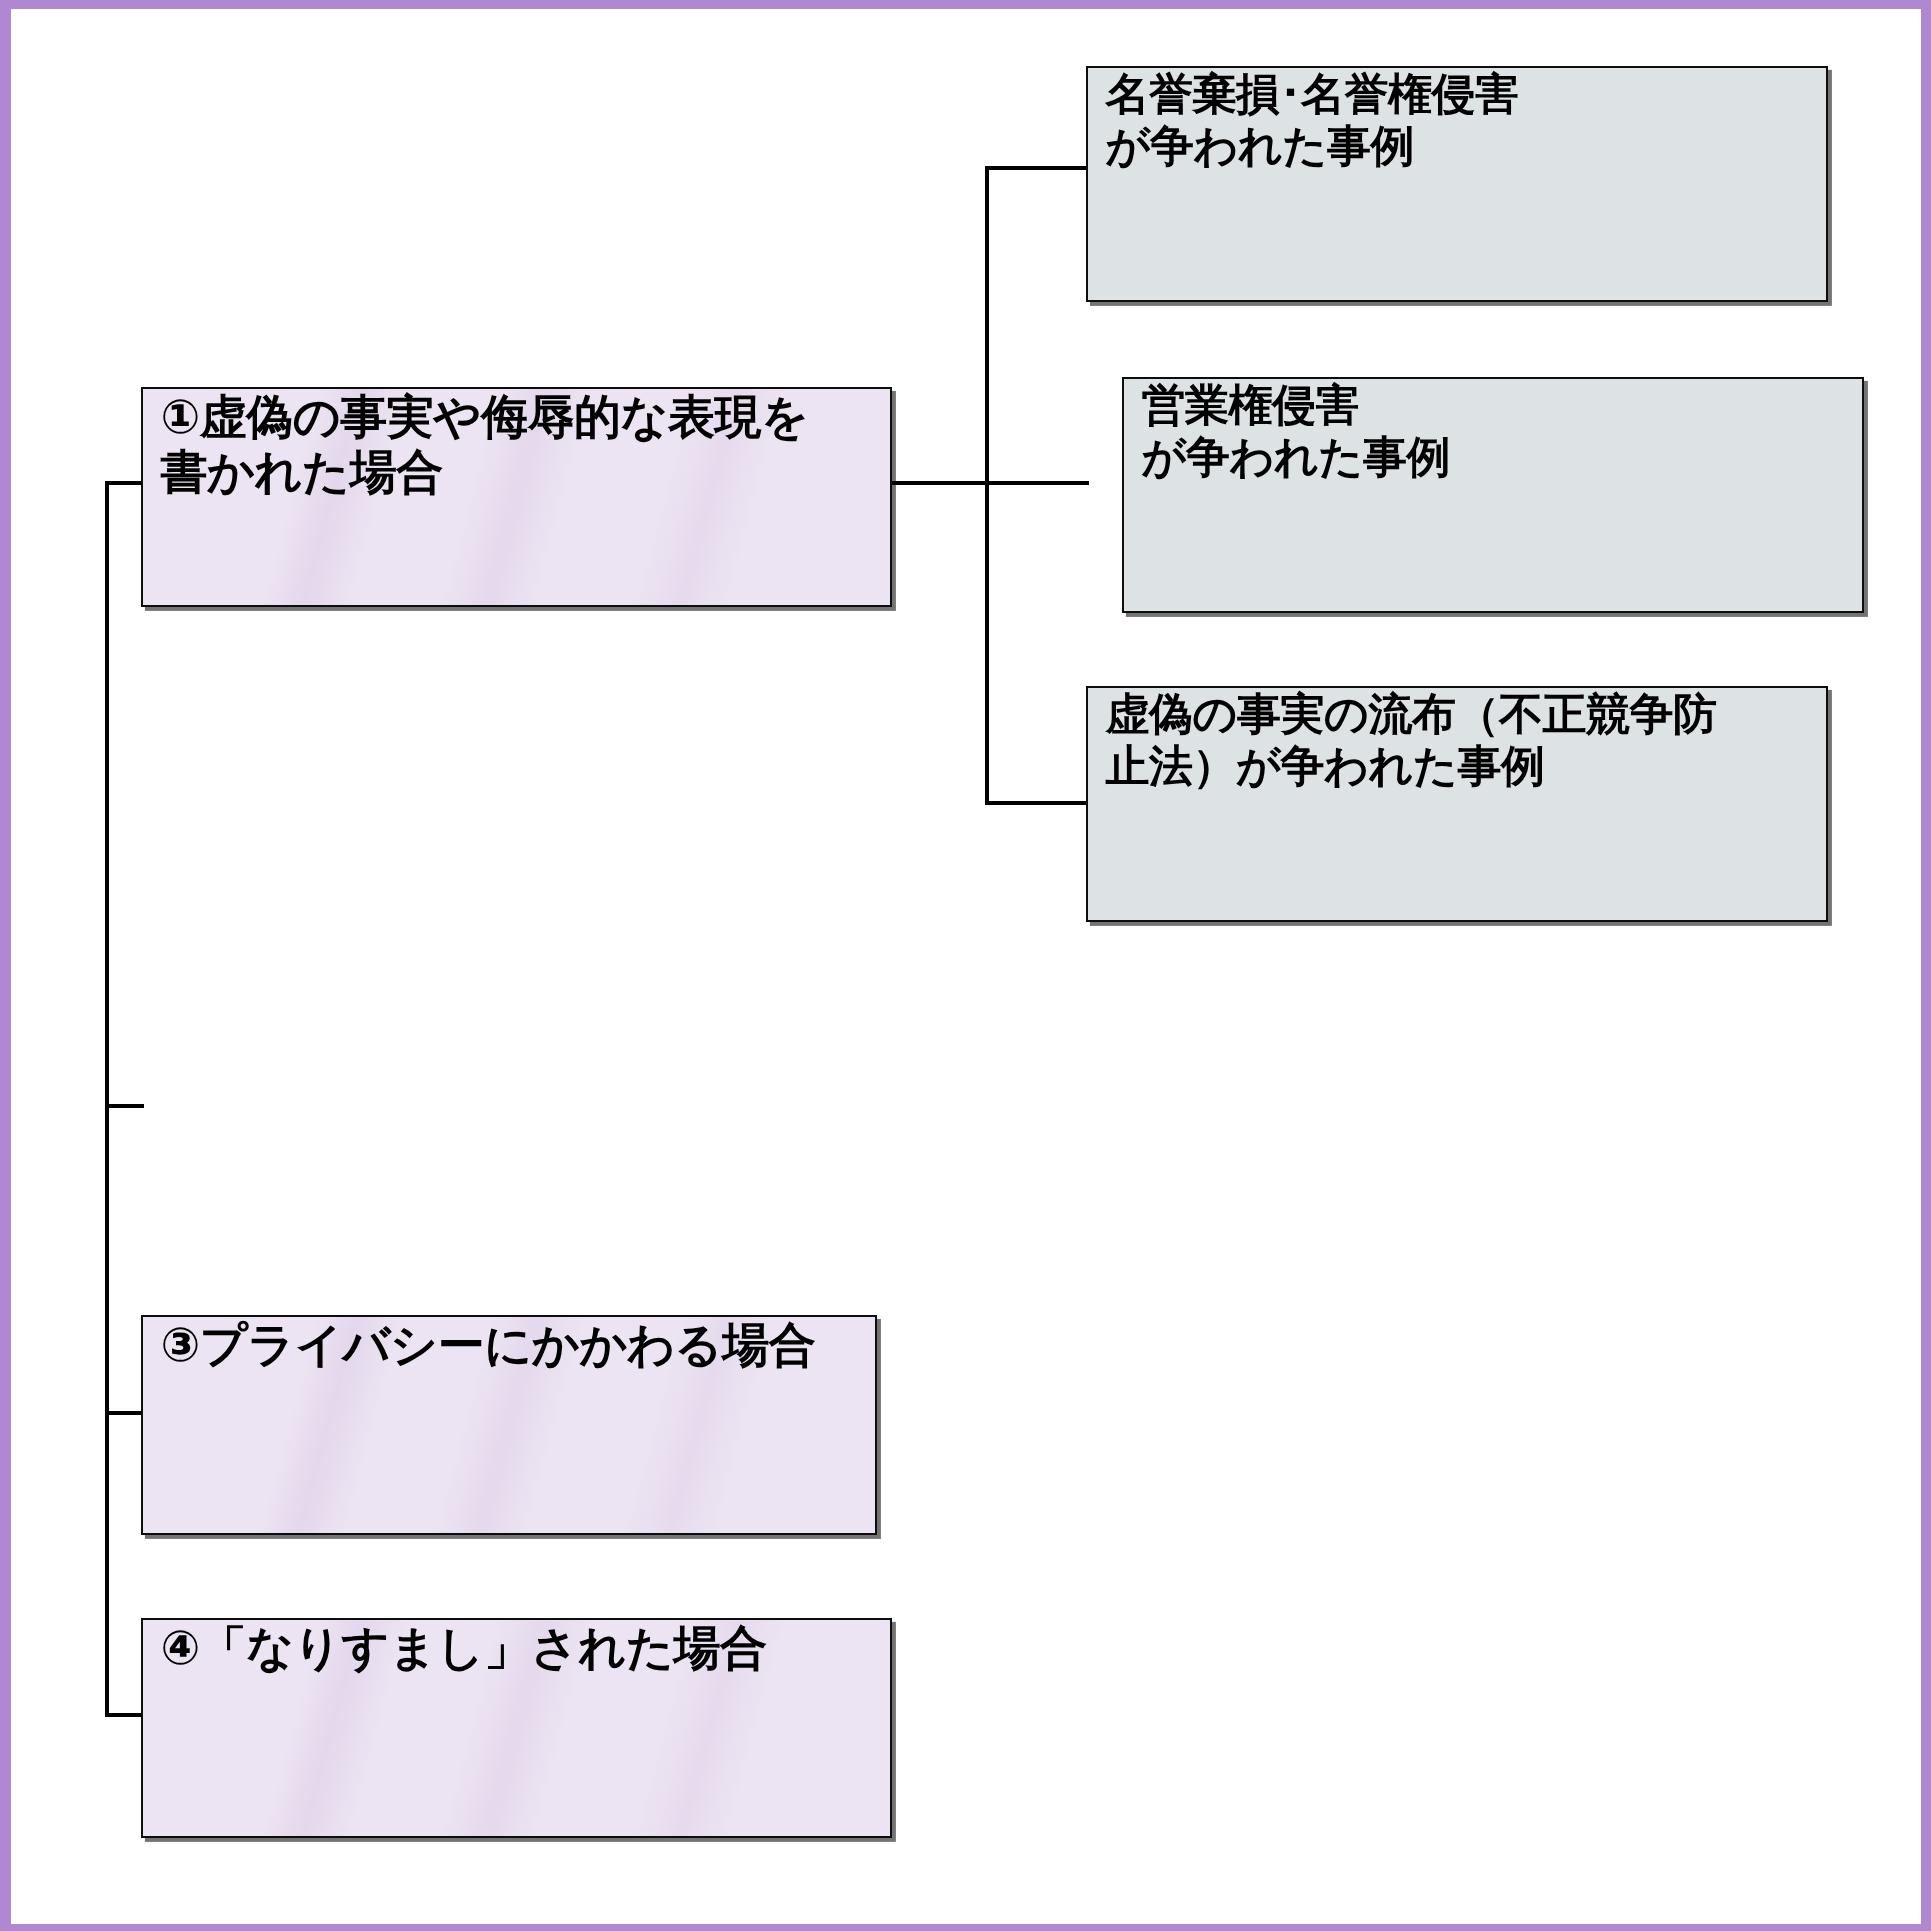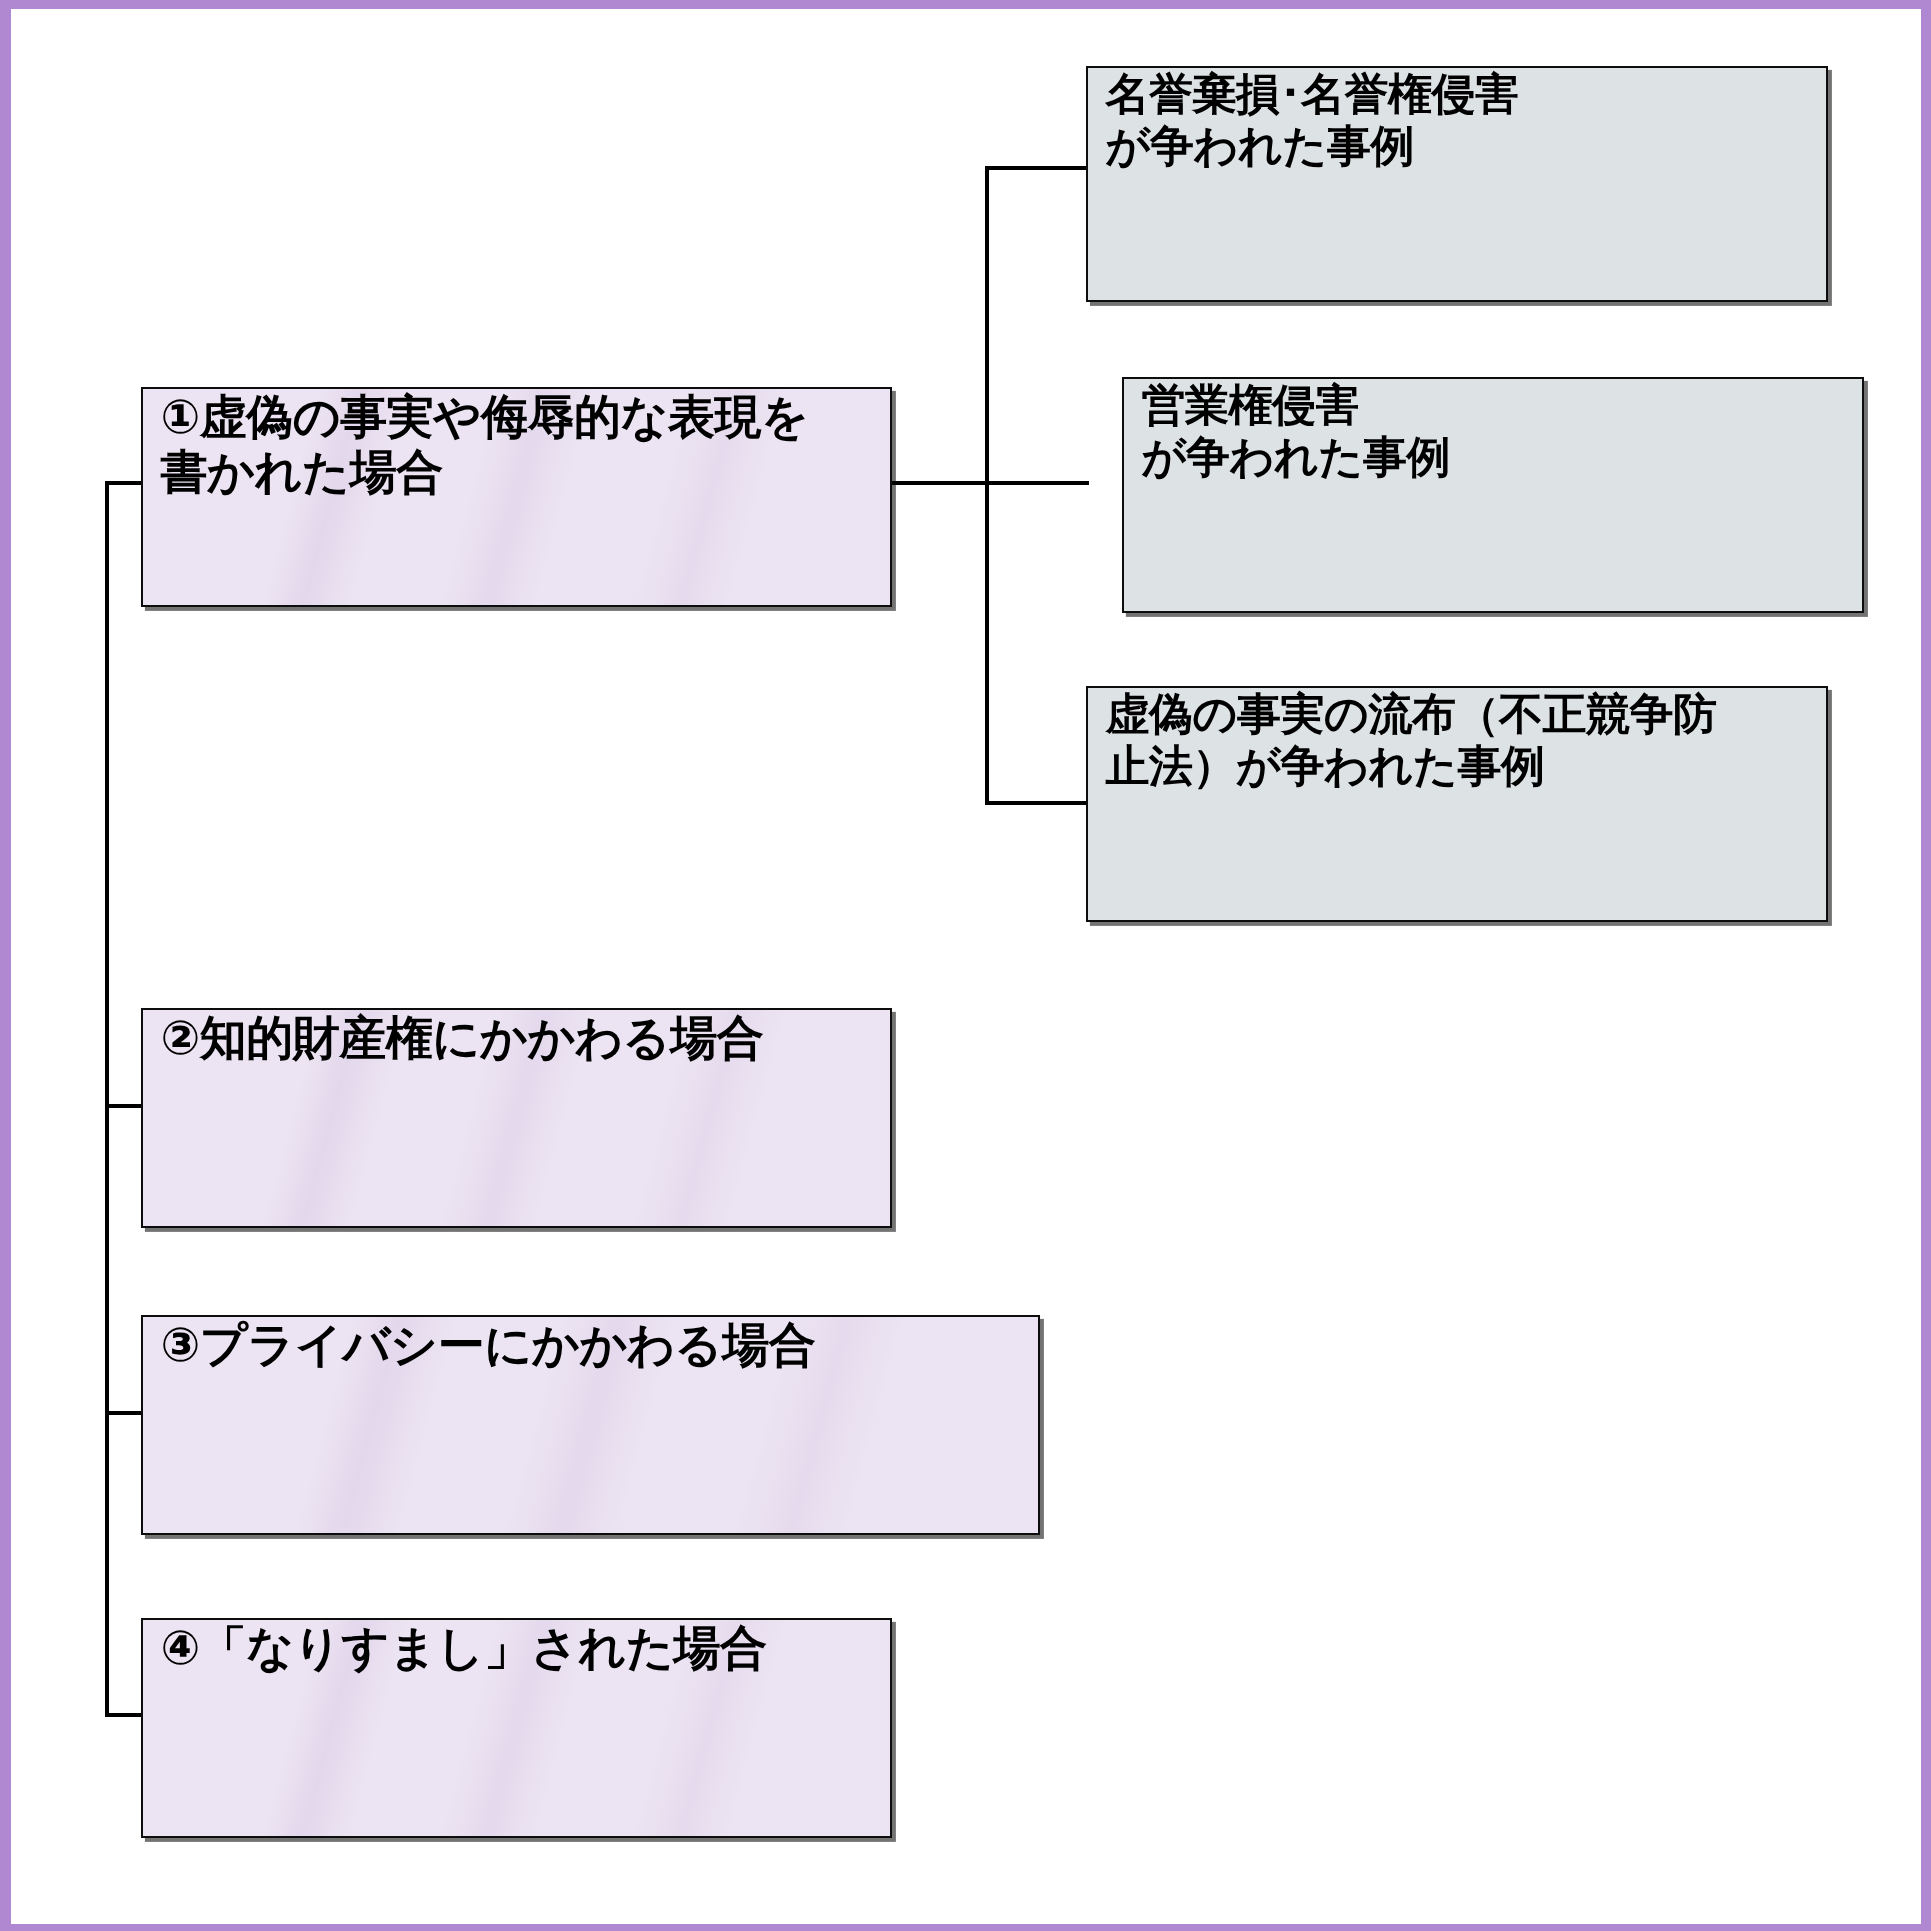--- a/index.html
+++ b/index.html
@@ -93,25 +93,22 @@
 
   <div class="conn" style="left:985px; top:166px; width:104px; height:3.9px;"></div>
   <div class="conn" style="left:985px; top:481px; width:104px; height:3.9px;"></div>
   <div class="conn" style="left:985px; top:801px; width:104px; height:3.9px;"></div>
 
   <div class="node lavender" style="left:141px; top:375px; width:751px; height:220px;">
     <span class="label size-lg">①虚偽の事実や侮辱的な表現を
 書かれた場合</span>
   </div>
 
-  <div class="node lavender" style="left:141px; top:996px; width:751px; height:220px;">
-    <span class="label size-lg">②知的財産権にかかわる場合</span>
-  </div>
 
-  <div class="node lavender" style="left:141px; top:1303px; width:899px; height:220px;">
+  <div class="node lavender" style="left:141px; top:1303px; width:736px; height:220px;">
     <span class="label size-lg">③プライバシーにかかわる場合</span>
   </div>
 
   <div class="node lavender" style="left:141px; top:1606px; width:751px; height:220px;">
     <span class="label size-lg">④「なりすまし」された場合</span>
   </div>
 
   <div class="node grey" style="left:1086px; top:66px; width:742px; height:236px;">
     <span class="label size-md">名誉棄損･名誉権侵害
 が争われた事例</span>

